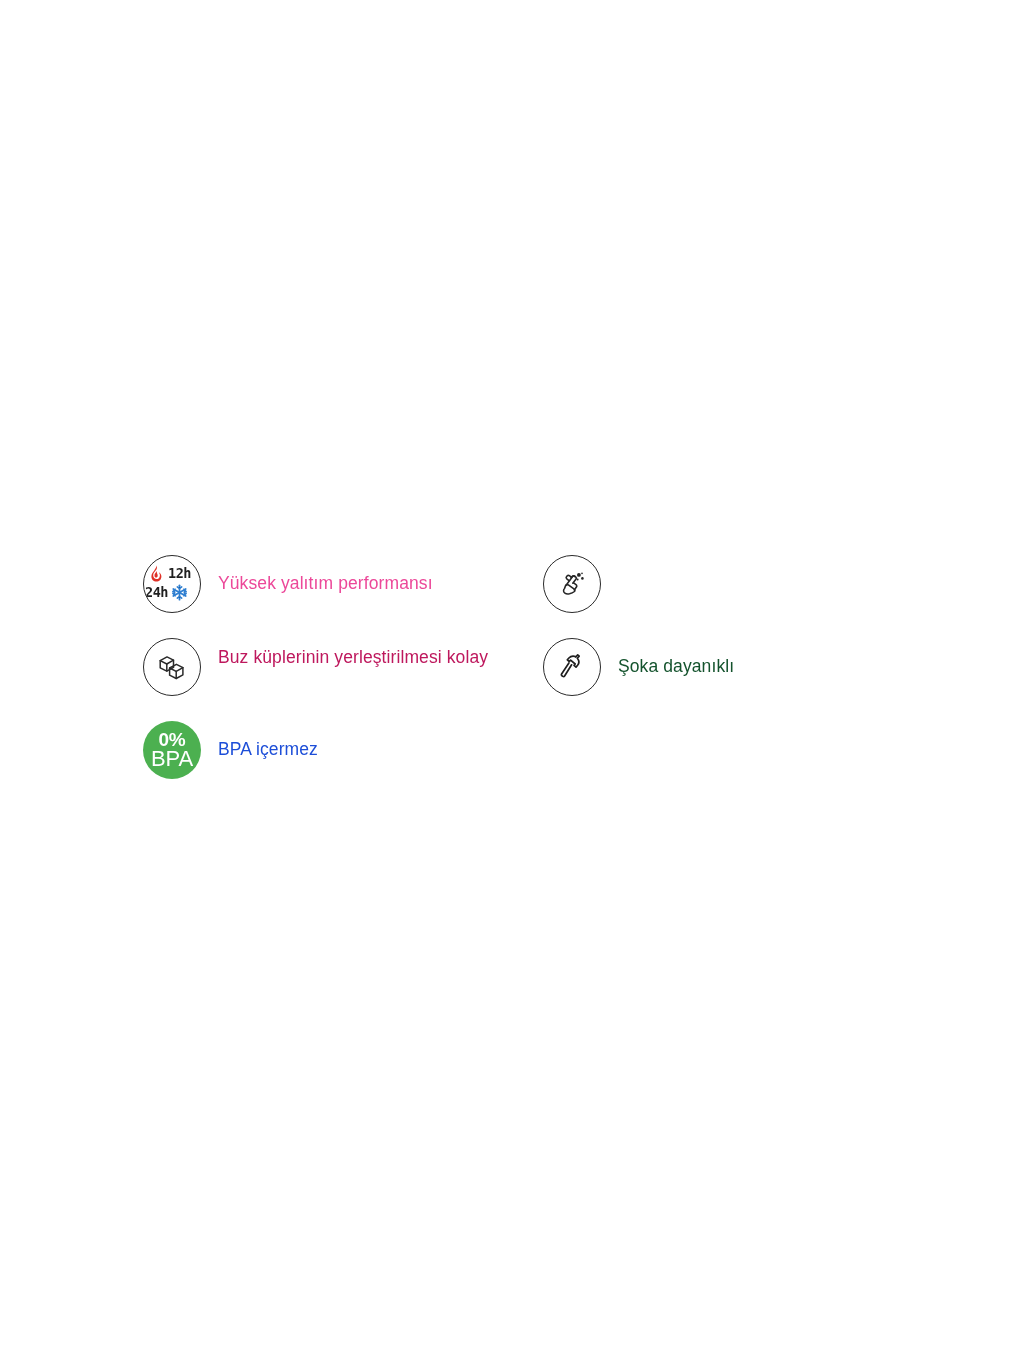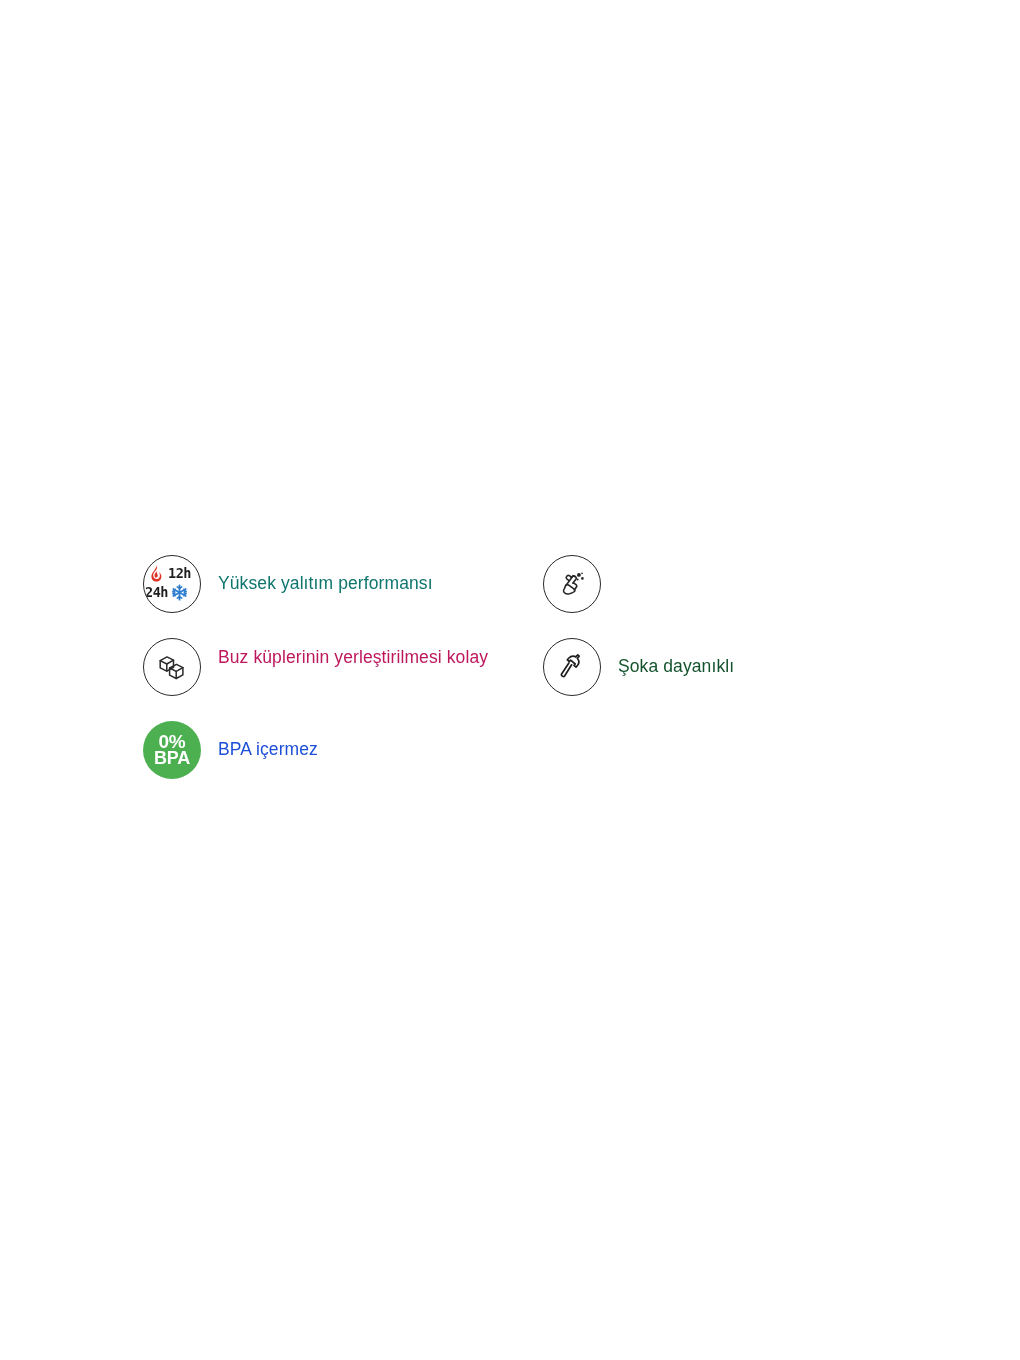--- a/index.html
+++ b/index.html
@@ -97,22 +97,22 @@
     justify-content: center;
     color: #ffffff;
     line-height: 0.94;
   }
   .bpa .l1 {
     font-size: 19px;
     font-weight: 700;
     letter-spacing: -0.3px;
   }
   .bpa .l2 {
-    font-size: 18px;
-    font-weight: 700;
+    font-size: 22px;
+    font-weight: 400;
     letter-spacing: -0.2px;
   }
 </style>
 </head>
 <body style="background: rgb(255, 255, 255);">
 
 <div class="features">
 
   <div class="feature">
     <div class="icon-badge">
@@ -137,21 +137,21 @@
               <path d="M7.4 16.6 10 14.7l2.6 1.9"></path>
               <path d="M2.2 9.0 4.3 7.0 4.1 9.9"></path>
               <path d="M17.8 11.0 15.7 13.0 15.9 10.1"></path>
               <path d="M2.2 11.0 4.3 13.0 4.1 10.1"></path>
               <path d="M17.8 9.0 15.7 7.0 15.9 9.9"></path>
             </g>
           </svg>
         </span>
       </div>
     </div>
-    <div class="feature-label" style="color: #0f766e;">Yüksek yalıtım performansı</div>
+    <div class="feature-label" style="color: #ec4899;">Yüksek yalıtım performansı</div>
   </div>
 
   <div class="feature">
     <div class="icon-badge">
       <svg width="32" height="32" viewBox="0 0 32 32" aria-hidden="true">
         <g fill="none" stroke="#262626" stroke-width="1.6" stroke-linecap="round" stroke-linejoin="round">
           <path d="M8.5 20.5c-1.4 1.4-1.2 3.6 0.4 4.7 1.3 0.9 3 0.9 4.6 0.6 1.9-0.4 3.6-1.2 4.9-2.3 0.9-0.8 0.5-2-0.5-2.7l-5.2-3.7c-1-0.7-2.2-0.5-3 0.3l-1.2 3.1z"></path>
           <path d="M10.3 16.9 16.6 8.6c0.6-0.8 1.7-0.9 2.4-0.3l0.7 0.6c0.7 0.6 0.8 1.7 0.2 2.4l-3.1 3.9"></path>
           <path d="M12.7 12.4l-1.9-1.5c-0.7-0.6-0.8-1.6-0.2-2.3l0.5-0.6c0.6-0.7 1.6-0.8 2.3-0.3l2.1 1.6"></path>
           <path d="M15.2 9.6l0.9-1.1c0.6-0.7 1.6-0.8 2.3-0.3l0.6 0.5"></path>

